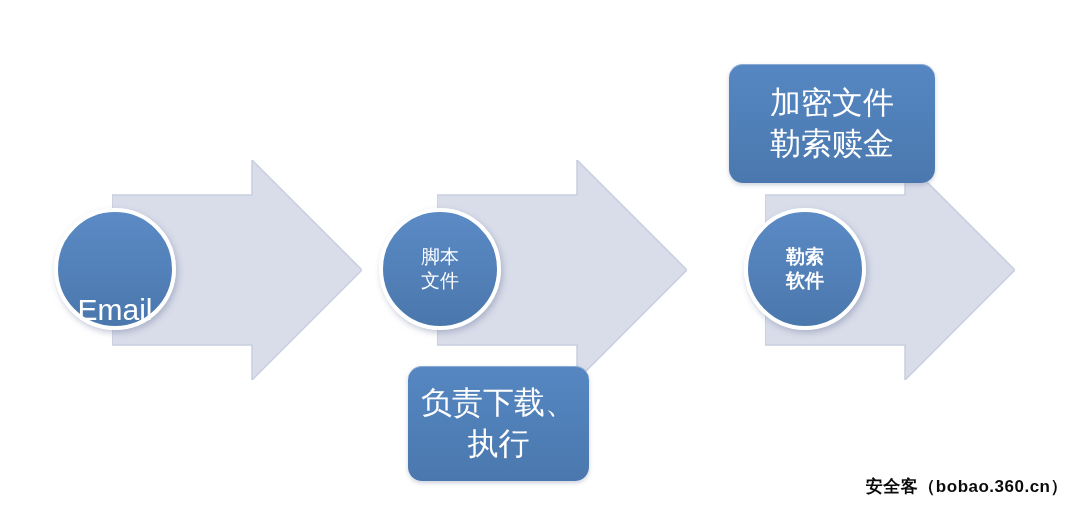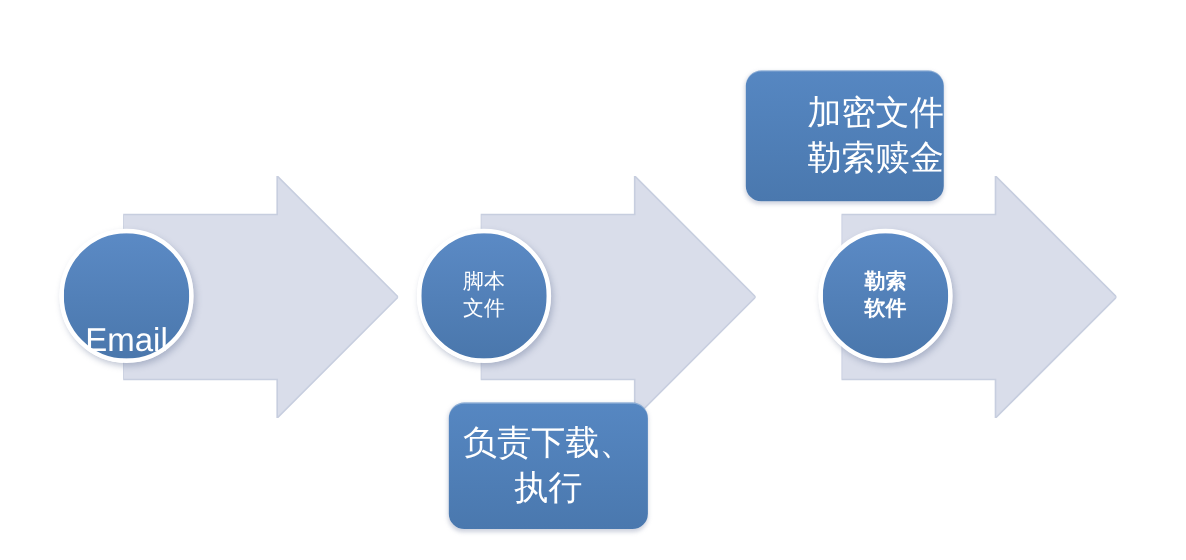--- a/index.html
+++ b/index.html
@@ -68,21 +68,21 @@
     flex-direction: column;
     align-items: center;
     justify-content: center;
     text-align: center;
     font-family: "Liberation Serif", serif;
     font-size: 31px;
     line-height: 1.3;
   }
   .note-1 { left: 70px;  top: 64px;  width: 120px; height: 123px; }
   .note-2 { left: 408px; top: 366px; width: 181px; height: 115px; }
-  .note-3 { left: 678px; top: 64px;  width: 180px; height: 119px; align-items: flex-end; }
+  .note-3 { left: 729px; top: 64px;  width: 206px; height: 119px; }
 
   
   .watermark {
     position: absolute;
     right: 10px;
     bottom: 11px;
     font-size: 17px;
     font-weight: bold;
     color: #0a0a0a;
     letter-spacing: 0.5px;
@@ -127,14 +127,15 @@
   <div class="note note-2">
     <span>负责下载、</span>
     <span>执行</span>
   </div>
 
   <div class="note note-3">
     <span>加密文件</span>
     <span>勒索赎金</span>
   </div>
 
+  <div class="watermark">安全客（bobao.360.cn）</div>
 
 </div>
 
 </body></html>

